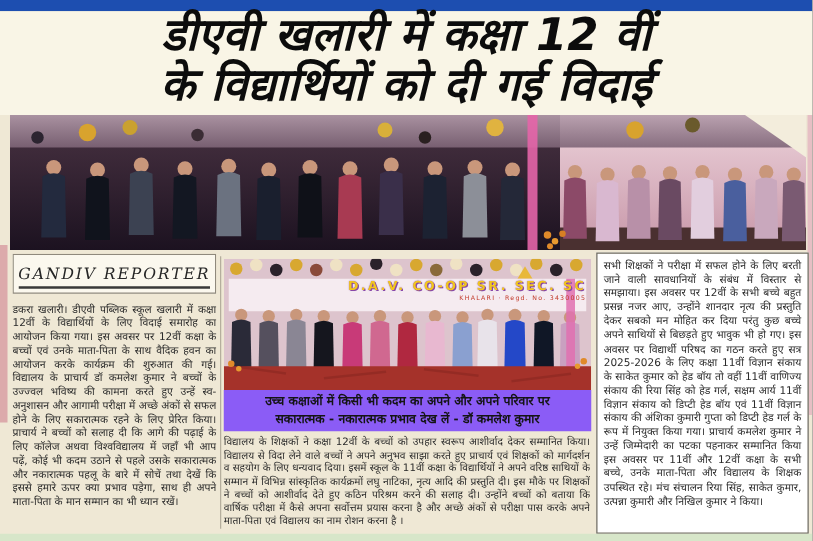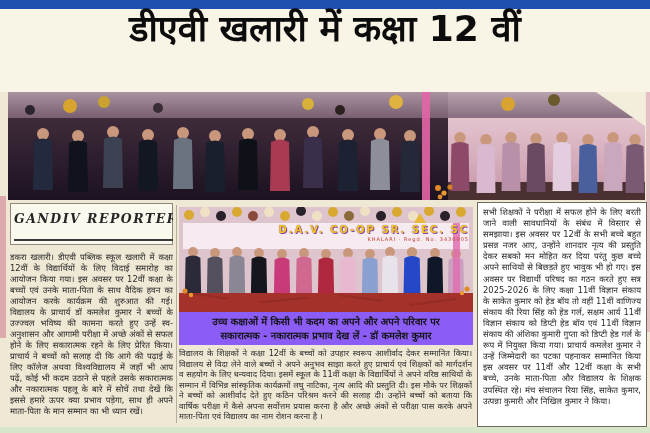--- a/index.html
+++ b/index.html
@@ -1,29 +1,29 @@
 <!DOCTYPE html>
 <html><head>
 <meta charset="utf-8">
 <style>
   html,body{margin:0;padding:0;background:#888;}
   .page{position:relative;width:650px;height:433px;background:#efe8d5;overflow:hidden;
         font-family:"DejaVu Sans",sans-serif;}
   .topbar{position:absolute;left:0;top:0;width:650px;height:9px;background:#1d4eb0;}
   .headline{position:absolute;left:0;top:9px;width:650px;height:83px;background:#f9f5e6;
             text-align:center;color:#0c0c0c;font-weight:800;}
-  .headline .hl{font-size:36px;line-height:40px;letter-spacing:0px;white-space:nowrap;}
+  .headline .hl{font-size:36px;line-height:40px;letter-spacing:0px;white-space:nowrap;font-style:italic;}
   .photo1{position:absolute;left:8px;top:92px;width:637px;height:108px;overflow:hidden;}
   .photo1 svg{display:block;}
   .pink-edge-left{position:absolute;left:0;top:196px;width:6px;height:142px;background:#d79aa0;opacity:.8;}
   .pink-edge-right{position:absolute;right:0;top:92px;width:4px;height:240px;background:#e3aebc;opacity:.7;}
   .leftcol{position:absolute;left:10px;top:203px;width:163px;height:224px;overflow:hidden;}
   .gandiv-box{border:1px solid #8f897c;background:#fbf8ee;padding:4px 3px 3px;text-align:center;}
-  .gandiv{display:inline-block;font-family:"DejaVu Serif",serif;font-style:italic;font-weight:bold;
-          font-size:12.5px;letter-spacing:1.5px;color:#262626;border-bottom:2px solid #3a3a3a;padding-bottom:13px;
+  .gandiv{display:inline-block;font-family:"DejaVu Serif",serif;font-style:italic;font-weight:normal;
+          font-size:12.5px;letter-spacing:1.5px;color:#262626;border-bottom:2px solid #3a3a3a;padding-bottom:3px;
           white-space:nowrap;}
   .coltext{font-size:8.4px;line-height:11px;text-align:justify;color:#2b2b2b;}
   .leftcol .coltext{margin-top:7px;}
   .divider-v{position:absolute;left:175.5px;top:205px;width:1px;height:218px;background:#b5ae9d;}
   .photo2{position:absolute;left:179px;top:207px;width:294px;height:105px;overflow:hidden;}
   .photo2 svg{display:block;position:absolute;left:0;top:0;}
   .banner-overlay{position:absolute;left:4px;top:17px;width:286px;text-align:right;z-index:2;}
   .banner-main{font-size:10px;font-weight:bold;letter-spacing:2px;color:#f2c61e;
                text-shadow:0 0 1px #7a3a9a,1px 1px 0 #8a4aaa;white-space:nowrap;}
   .banner-sub{font-size:5px;color:#c23a2a;letter-spacing:1px;margin-top:1px;white-space:nowrap;}
@@ -39,20 +39,21 @@
 </style>
 </head>
 <body>
 
 <div class="page">
 
   <div class="topbar"></div>
 
   <div class="headline">
     <div class="hl">डीएवी खलारी में कक्षा 12 वीं</div>
+    <div class="hl">के विद्यार्थियों को दी गई विदाई</div>
   </div>
 
   <div class="photo1">
     <svg width="637" height="108" viewBox="0 0 637 108">
       <defs>
         <linearGradient id="drape" x1="0" y1="0" x2="0" y2="1">
           <stop offset="0" stop-color="#b49cab"></stop>
             <stop offset="1" stop-color="#7e6577"></stop>
         </linearGradient>
         <linearGradient id="darkbg" x1="0" y1="0" x2="0" y2="1">

